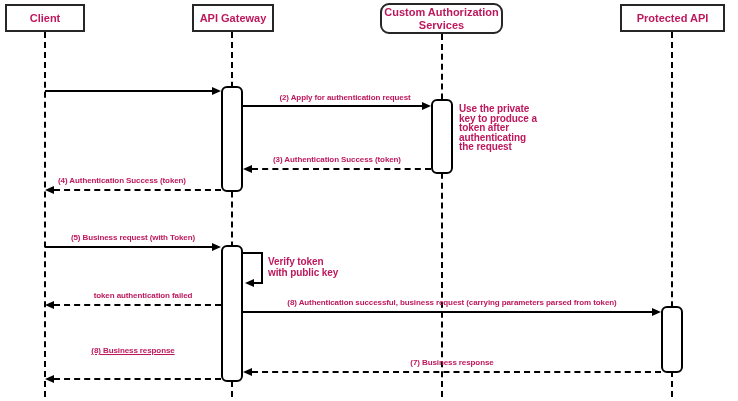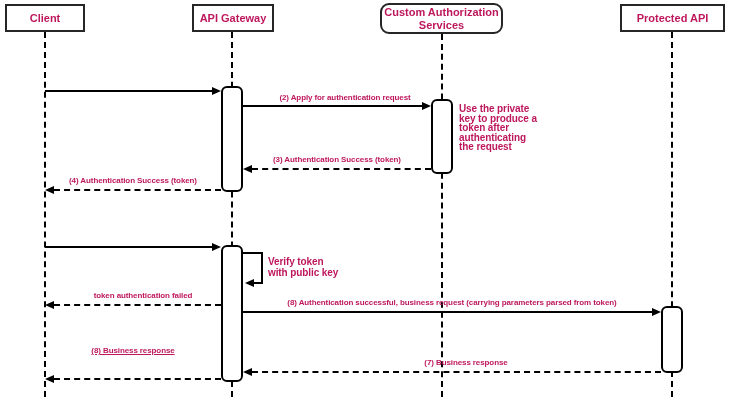--- a/index.html
+++ b/index.html
@@ -76,43 +76,44 @@
   <div class="note" style="left:459px; top:104px;">Use the private
 key to produce a
 token after
 authenticating
 the request</div>
 
   <div class="mlabel" style="left:243px; top:155px; width:188px;">(3) Authentication Success (token)</div>
   <div class="mline dashed" style="left:252px; top:168px; width:179px;"></div>
   <div class="ahead-l" style="left:243px; top:165px;"></div>
 
-  <div class="mlabel" style="left:45px; top:176px; width:176px;">(4) Authentication Success (token)</div>
+  <div class="mlabel" style="left:34px; top:176px; width:176px;">(4) Authentication Success (token)</div>
   <div class="mline dashed" style="left:54px; top:189px; width:167px;"></div>
   <div class="ahead-l" style="left:45px; top:186px;"></div>
 
+  <div class="mlabel" style="left:45px; top:233px; width:176px;">(5) Business request (with Token)</div>
   <div class="mline" style="left:45px; top:246px; width:168px;"></div>
   <div class="ahead-r" style="left:212px; top:243px;"></div>
 
   <div class="mline" style="left:243px; top:252px; width:20px;"></div>
   <div class="segv" style="left:261px; top:252px; height:32px;"></div>
   <div class="mline" style="left:252px; top:282px; width:11px;"></div>
   <div class="ahead-l" style="left:245px; top:279px;"></div>
   <div class="note" style="left:268px; top:256px; line-height:11px;">Verify token
 with public key</div>
 
   <div class="mlabel" style="left:45px; top:291px; width:196px;">token authentication failed</div>
   <div class="mline dashed" style="left:54px; top:304px; width:167px;"></div>
   <div class="ahead-l" style="left:45px; top:301px;"></div>
 
   <div class="mlabel" style="left:243px; top:298px; width:418px;">(8) Authentication successful, business request (carrying parameters parsed from token)</div>
   <div class="mline" style="left:243px; top:311px; width:409px;"></div>
   <div class="ahead-r" style="left:652px; top:308px;"></div>
 
-  <div class="mlabel" style="left:257px; top:358px; width:418px;">(7) Business response</div>
+  <div class="mlabel" style="left:243px; top:358px; width:418px;">(7) Business response</div>
   <div class="mline dashed" style="left:252px; top:371px; width:409px;"></div>
   <div class="ahead-l" style="left:243px; top:368px;"></div>
 
   <div class="mlabel" style="left:45px; top:346px; width:176px;text-decoration:underline;">(8) Business response</div>
   <div class="mline dashed" style="left:54px; top:378px; width:167px;"></div>
   <div class="ahead-l" style="left:45px; top:375px;"></div>
 
 </div>
 
 </body></html>

